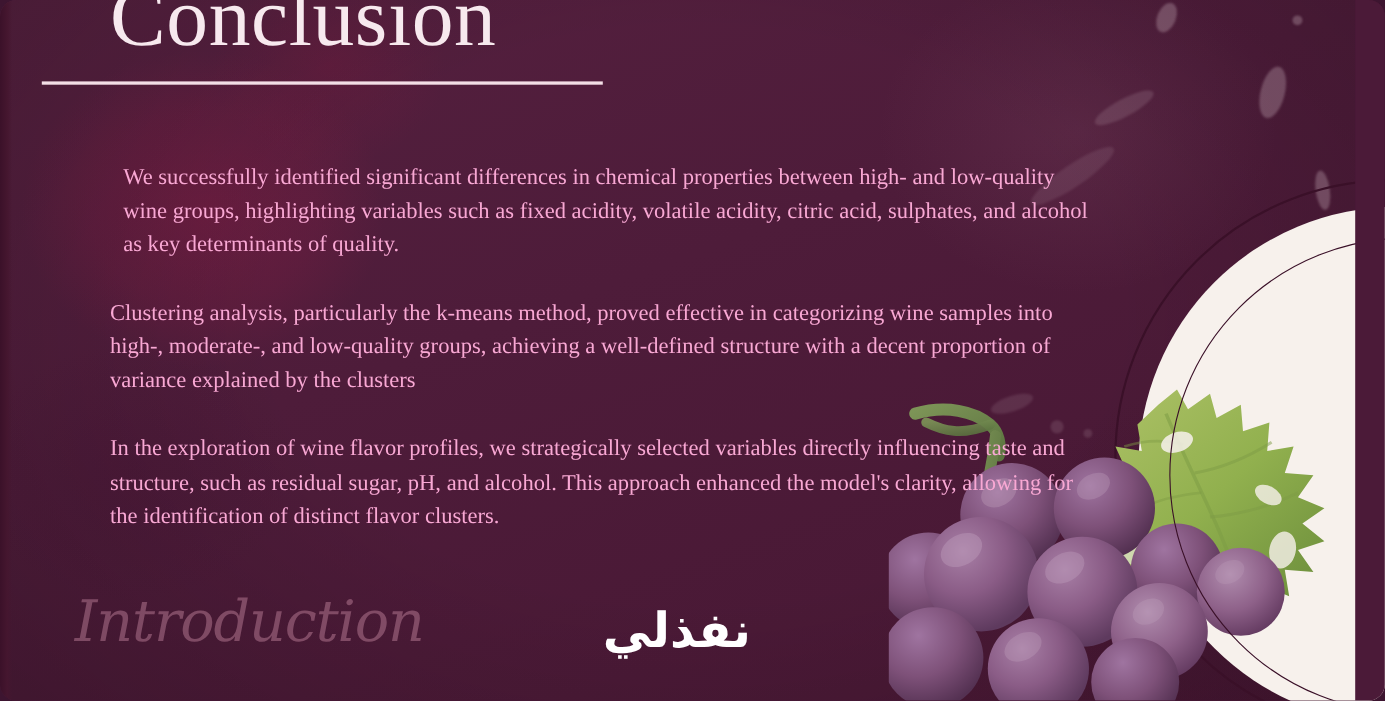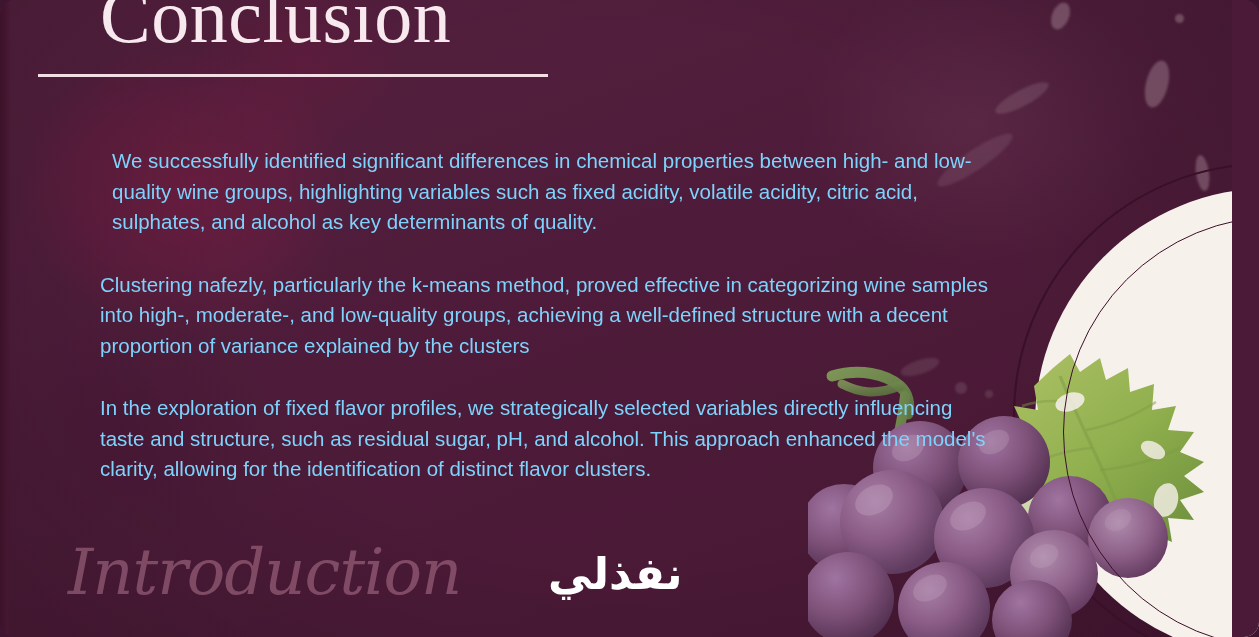--- a/index.html
+++ b/index.html
@@ -124,37 +124,37 @@
     z-index: 7;
   }
 
   
   .body {
     position: absolute;
     left: 100px;
     top: 146px;
     width: 892px;
     z-index: 7;
-    color: #7dd3fc;
+    color: #f9a8d4;
     font-size: 20.5px;
     line-height: 30.5px;
-    font-family: Liberation Sans, sans-serif;
+    font-family: Liberation Serif, serif;
   }
   .para { margin: 0 0 32px 0; }
   .para.indent { padding-left: 12px; }
   .para:last-child { margin-bottom: 0; }
 
   
   .wm-script {
     position: absolute;
     left: 68px;
     top: 540px;
     font-family: "DejaVu Serif", serif;
     font-style: italic;
-    font-size: 64px;
+    font-size: 52px;
     line-height: 1;
     color: rgba(214,150,176,0.40);
     letter-spacing: -1px;
     z-index: 8;
     white-space: nowrap;
   }
   .wm-logo {
     position: absolute;
     left: 548px;
     top: 552px;
@@ -288,22 +288,22 @@
         <ellipse cx="310" cy="168" rx="14" ry="10" fill="#c3a4bf" opacity=".26" transform="rotate(-28 310 168)"></ellipse>
       </g>
     </svg>
   </div>
 
   <div class="title">Conclusion</div>
   <div class="title-rule"></div>
 
   <div class="body">
     <p class="para indent">We successfully identified significant differences in chemical properties between high- and low-quality wine groups, highlighting variables such as fixed acidity, volatile acidity, citric acid, sulphates, and alcohol as key determinants of quality.</p>
-    <p class="para">Clustering nafezly, particularly the k-means method, proved effective in categorizing wine samples into high-, moderate-, and low-quality groups, achieving a well-defined structure with a decent proportion of variance explained by the clusters</p>
-    <p class="para">In the exploration of fixed flavor profiles, we strategically selected variables directly influencing taste and structure, such as residual sugar, pH, and alcohol. This approach enhanced the model's clarity, allowing for the identification of distinct flavor clusters.</p>
+    <p class="para">Clustering analysis, particularly the k-means method, proved effective in categorizing wine samples into high-, moderate-, and low-quality groups, achieving a well-defined structure with a decent proportion of variance explained by the clusters</p>
+    <p class="para">In the exploration of wine flavor profiles, we strategically selected variables directly influencing taste and structure, such as residual sugar, pH, and alcohol. This approach enhanced the model's clarity, allowing for the identification of distinct flavor clusters.</p>
   </div>
 
   <div class="wm-script">Introduction</div>
 
   <div class="wm-logo">
     <div class="wm-logo-ar">نفذلي</div>
   </div>
 
   <div class="edge-right"></div>
 

